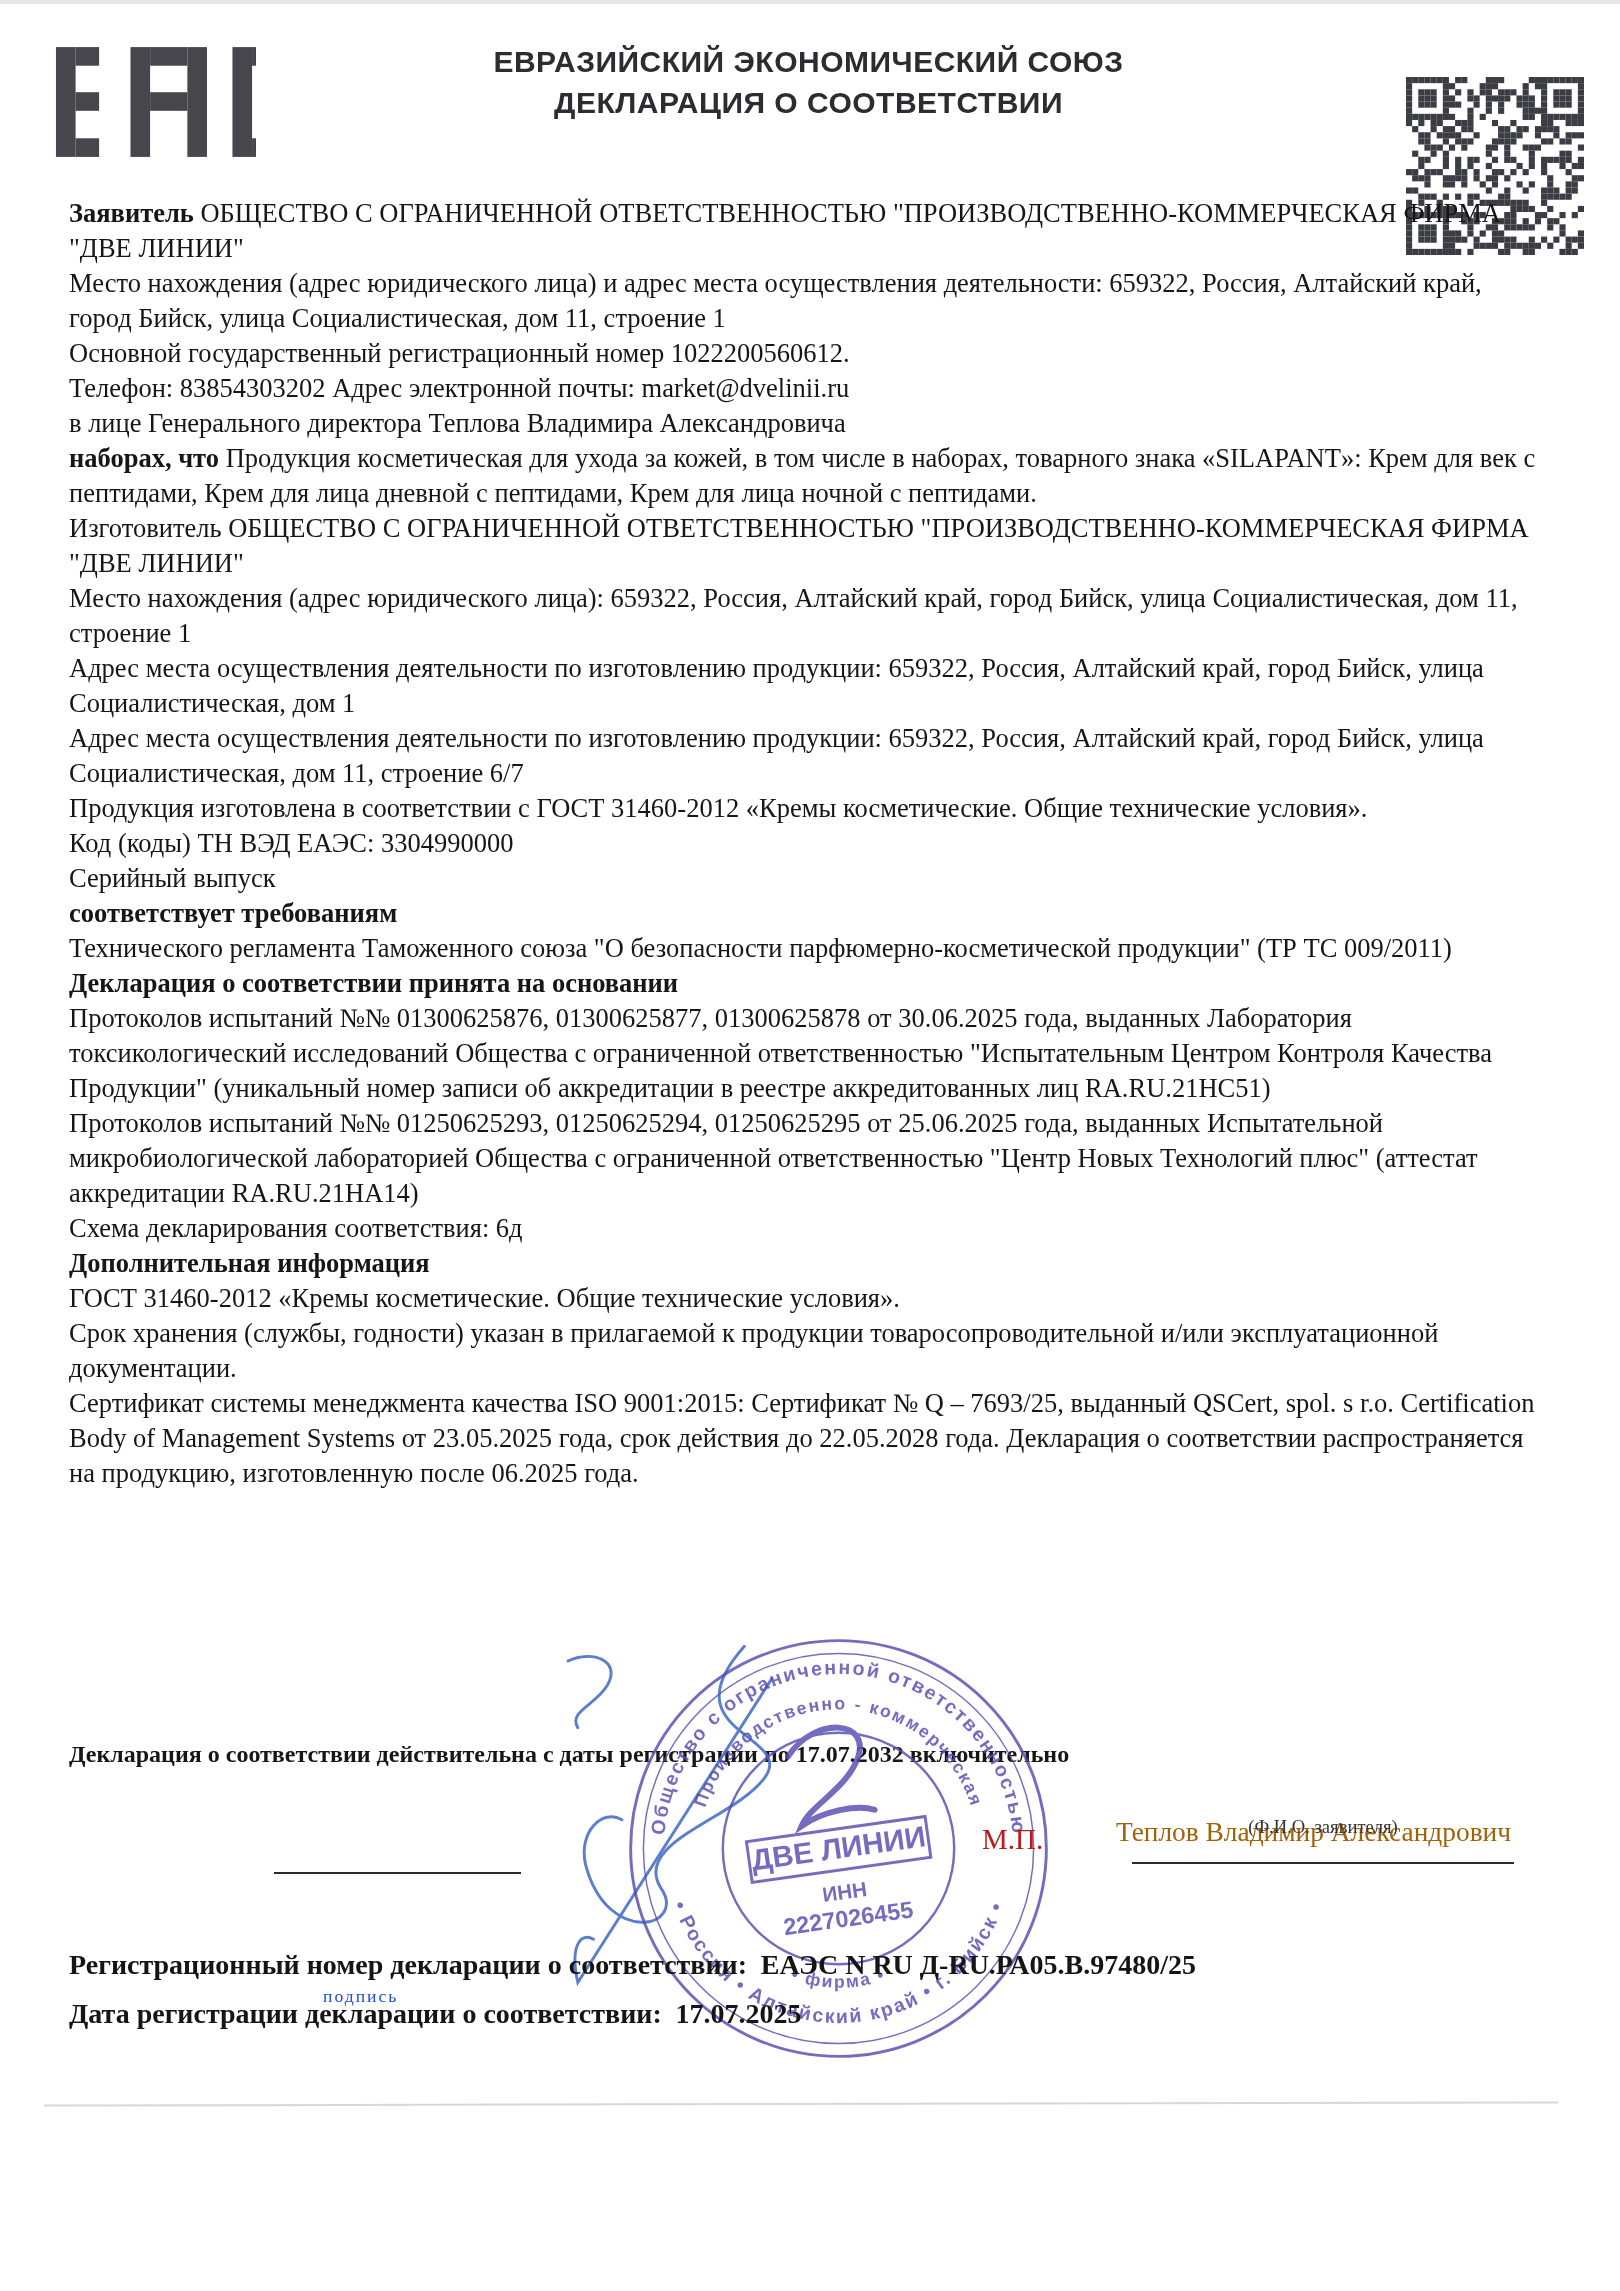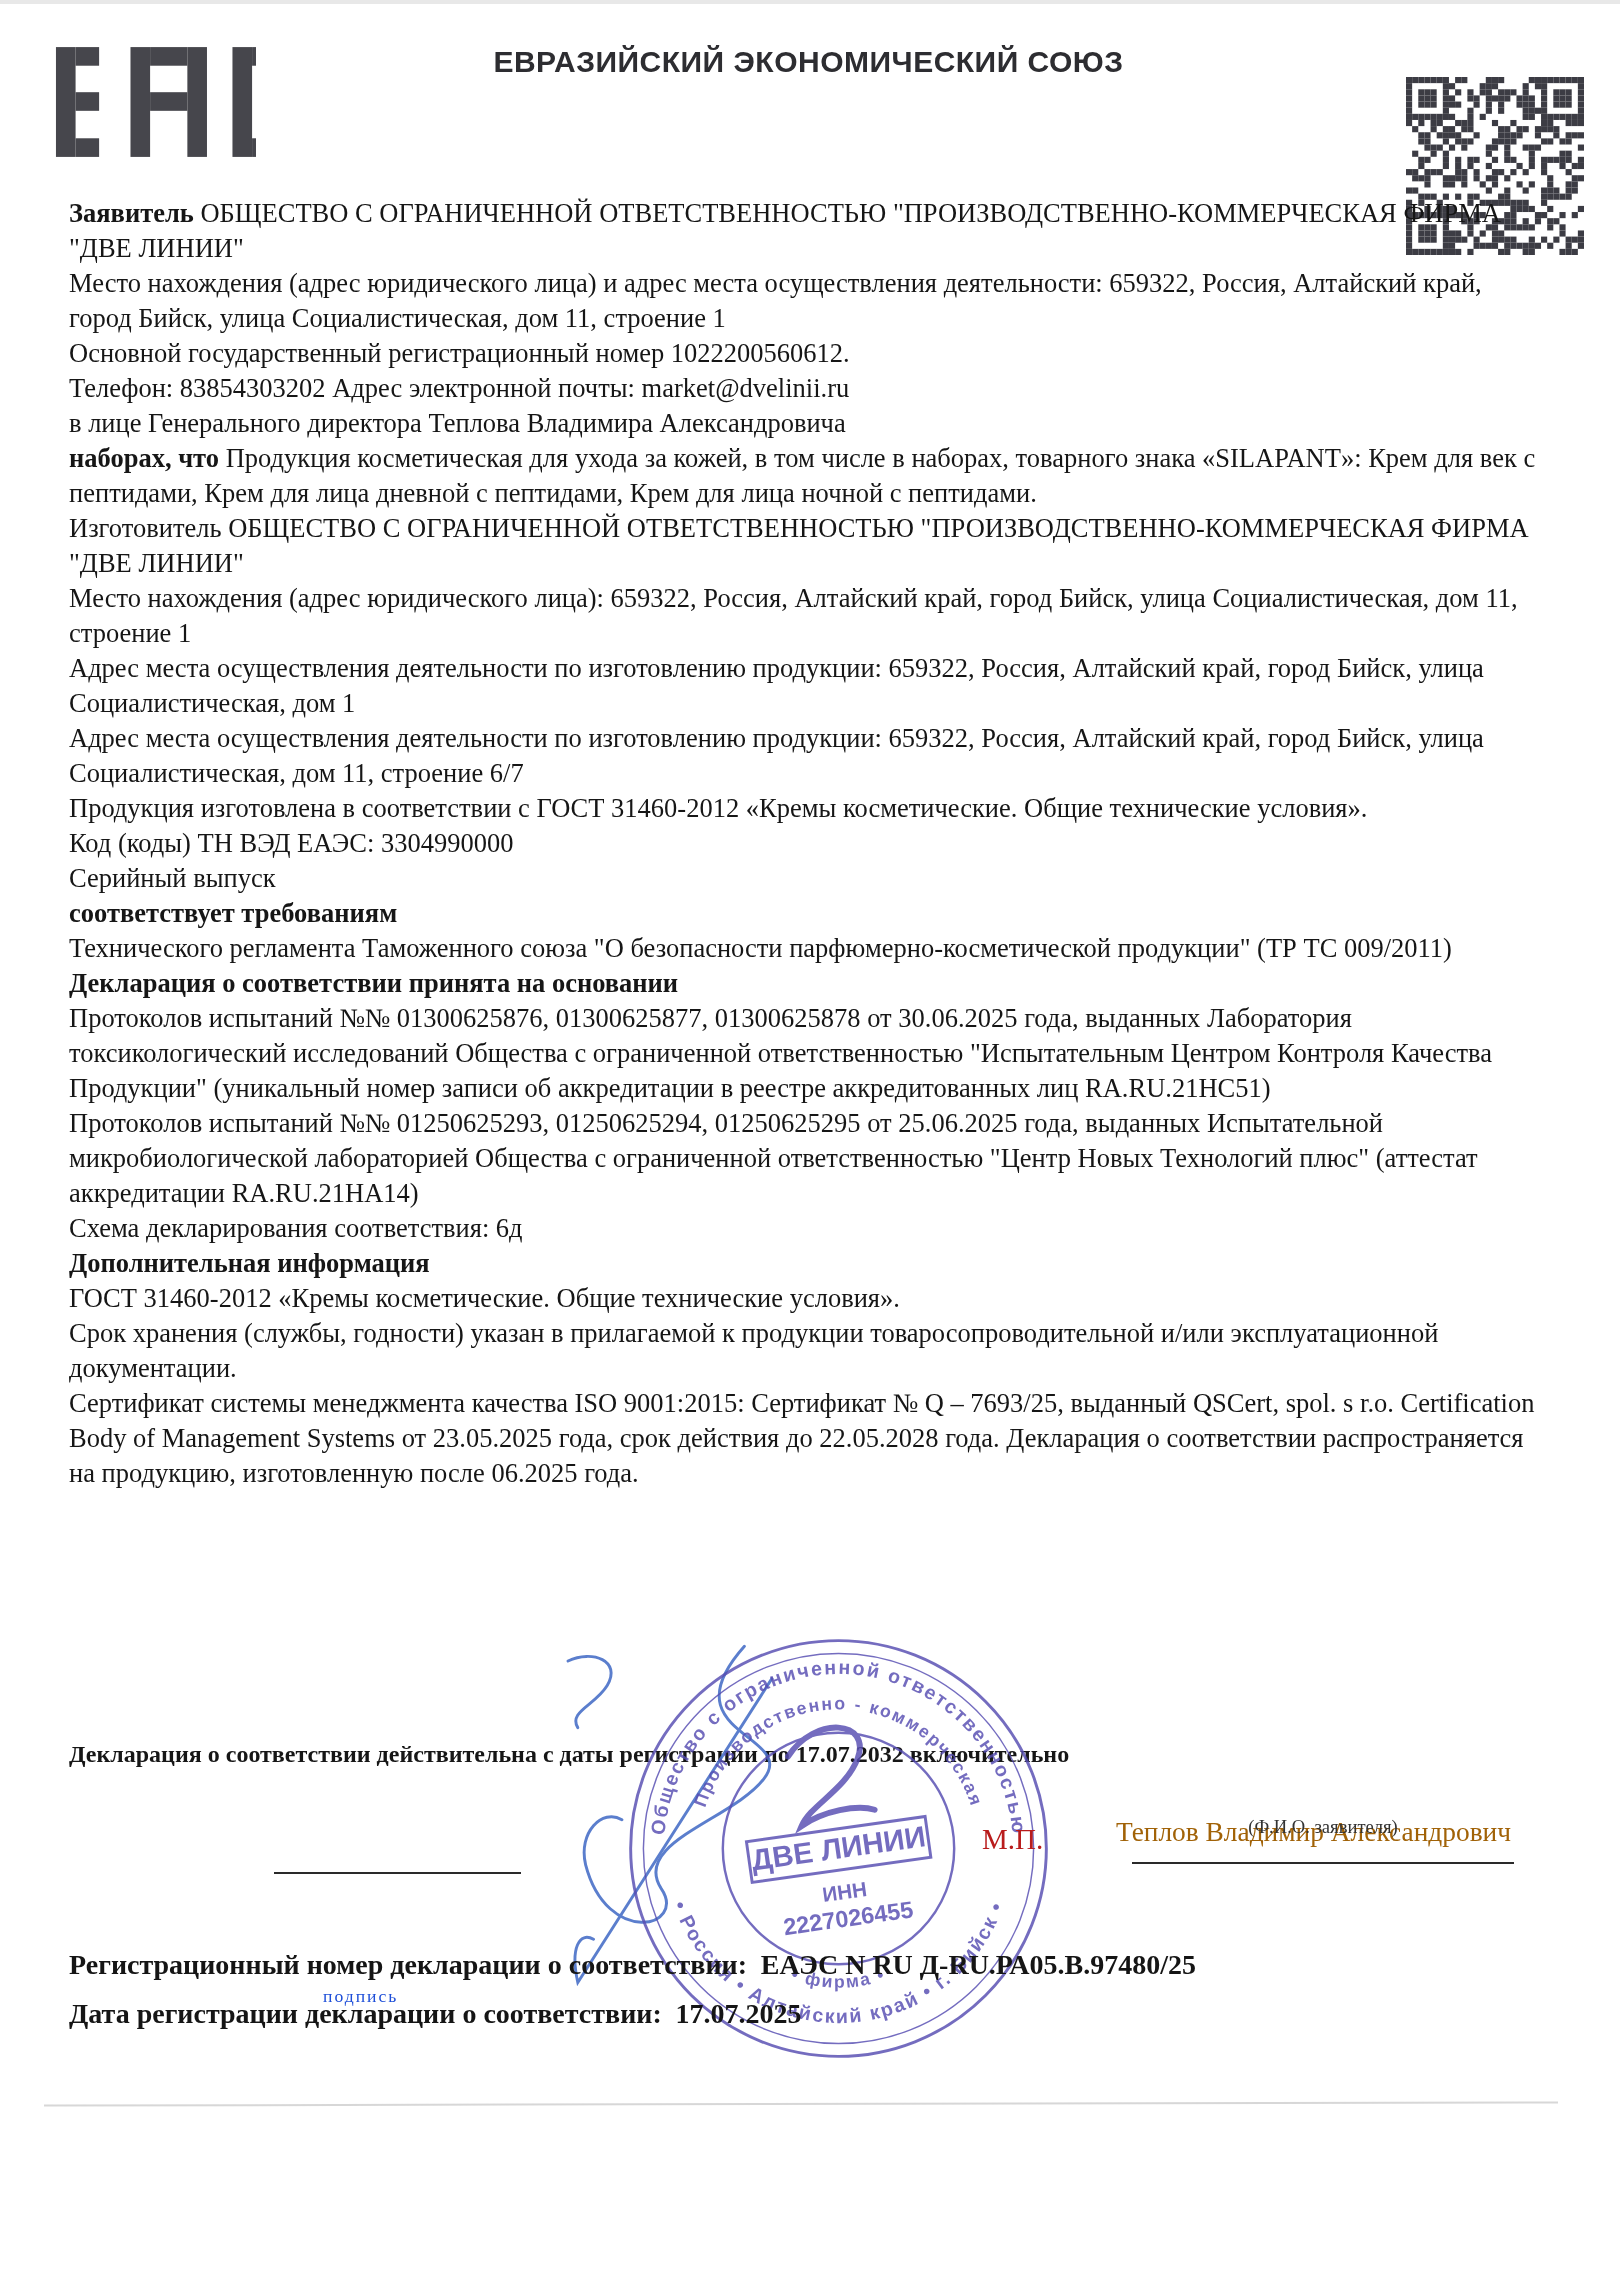--- a/index.html
+++ b/index.html
@@ -75,20 +75,21 @@
         <rect x="202" y="2" width="2" height="0"></rect>
         <rect x="182" y="2" width="22" height="0"></rect>
         <rect x="184" y="2" width="20" height="19" transform="translate(18,0)"></rect>
         <rect x="184" y="95" width="20" height="19" transform="translate(18,0)"></rect>
       </g>
     </svg>
   </div>
 
   <div class="header-title">
     <div>ЕВРАЗИЙСКИЙ ЭКОНОМИЧЕСКИЙ СОЮЗ</div>
+    <div>ДЕКЛАРАЦИЯ О СООТВЕТСТВИИ</div>
   </div>
 
   <div class="qr" id="qr"><svg xmlns="http://www.w3.org/2000/svg" width="178" height="178" viewBox="0 0 174 174">
         <rect x="0" y="0" width="6" height="6" fill="#3c3c44"></rect>
         <rect x="6" y="0" width="6" height="6" fill="#3c3c44"></rect>
         <rect x="12" y="0" width="6" height="6" fill="#3c3c44"></rect>
         <rect x="18" y="0" width="6" height="6" fill="#3c3c44"></rect>
         <rect x="24" y="0" width="6" height="6" fill="#3c3c44"></rect>
         <rect x="30" y="0" width="6" height="6" fill="#3c3c44"></rect>
         <rect x="36" y="0" width="6" height="6" fill="#3c3c44"></rect>

